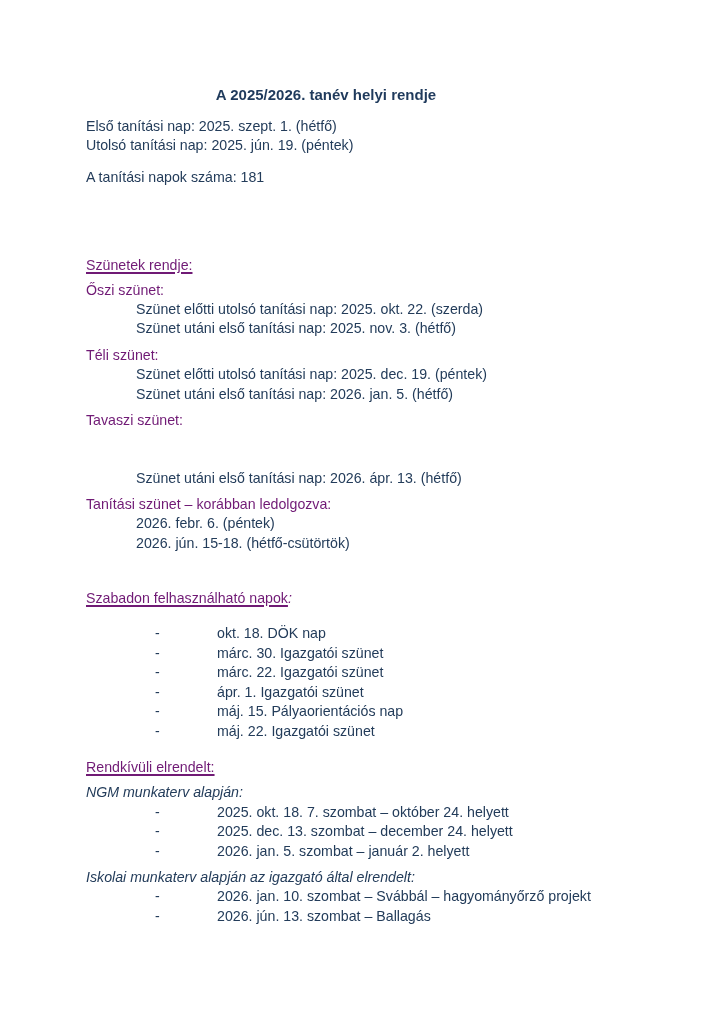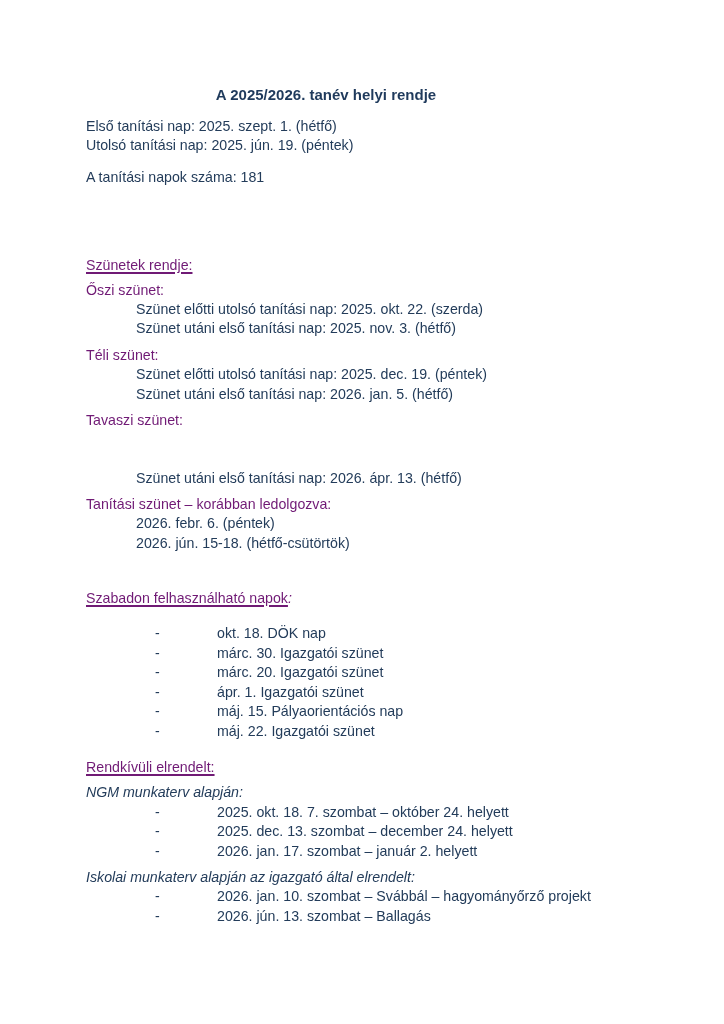--- a/index.html
+++ b/index.html
@@ -56,21 +56,21 @@
   <div class="li" style="top:624px">
       <span class="dash">-</span>
       <span class="litext">okt. 18. DÖK nap</span>
     </div>
   <div class="li" style="top:644px">
       <span class="dash">-</span>
       <span class="litext">márc. 30. Igazgatói szünet</span>
     </div>
   <div class="li" style="top:663px">
       <span class="dash">-</span>
-      <span class="litext">márc. 20. Igazgatói szünet</span>
+      <span class="litext">márc. 22. Igazgatói szünet</span>
     </div>
   <div class="li" style="top:683px">
       <span class="dash">-</span>
       <span class="litext">ápr. 1. Igazgatói szünet</span>
     </div>
   <div class="li" style="top:702px">
       <span class="dash">-</span>
       <span class="litext">máj. 15. Pályaorientációs nap</span>
     </div>
   <div class="li" style="top:722px">
@@ -84,21 +84,21 @@
   <div class="li" style="top:803px">
       <span class="dash">-</span>
       <span class="litext">2025. okt. 18. 7. szombat – október 24. helyett</span>
     </div>
   <div class="li" style="top:822px">
       <span class="dash">-</span>
       <span class="litext">2025. dec. 13. szombat – december 24. helyett</span>
     </div>
   <div class="li" style="top:842px">
       <span class="dash">-</span>
-      <span class="litext">2026. jan. 17. szombat – január 2. helyett</span>
+      <span class="litext">2026. jan. 5. szombat – január 2. helyett</span>
     </div>
 
   <div class="line ital" style="top:868px">Iskolai munkaterv alapján az igazgató által elrendelt:</div>
   <div class="li" style="top:887px">
       <span class="dash">-</span>
       <span class="litext">2026. jan. 10. szombat – Svábbál – hagyományőrző projekt</span>
     </div>
   <div class="li" style="top:907px">
       <span class="dash">-</span>
       <span class="litext">2026. jún. 13. szombat – Ballagás</span>

